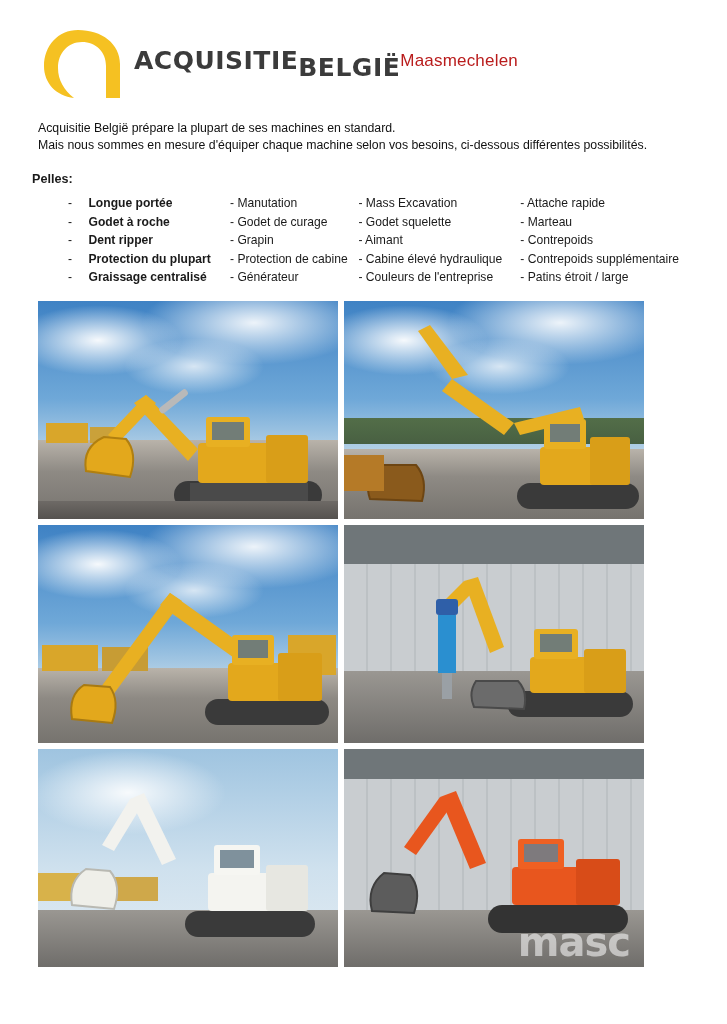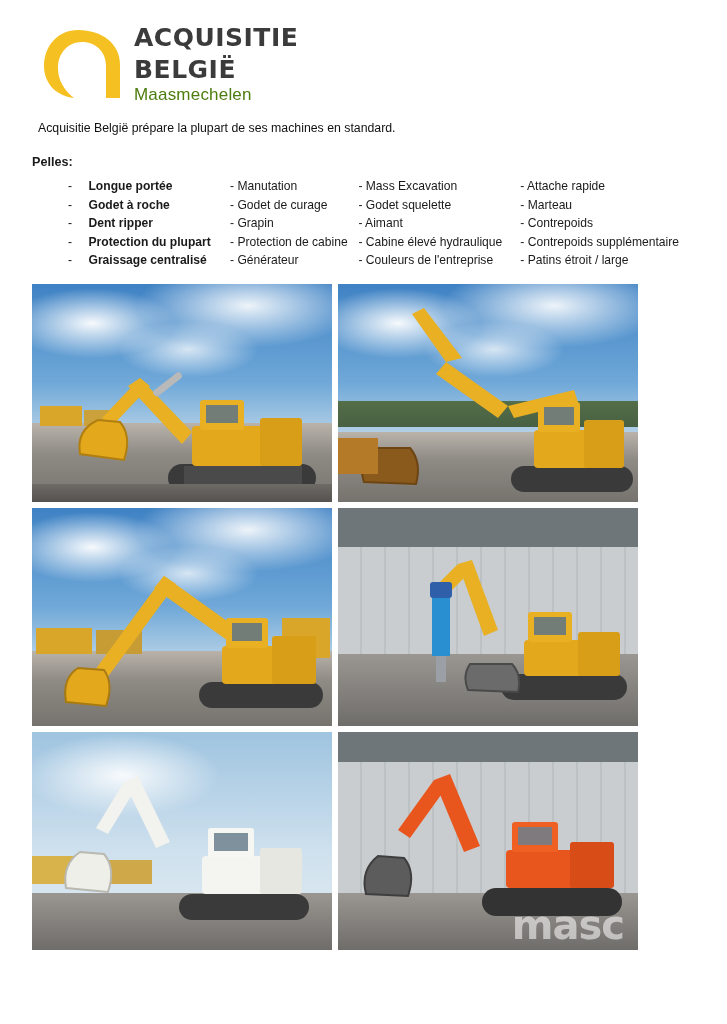--- a/index.html
+++ b/index.html
@@ -34,36 +34,36 @@
   .logo-mark {
     width: 80px;
     height: 72px;
     position: relative;
     flex: none;
     margin-right: 12px;
   }
   .logo-mark svg { display: block; }
   .logo-text {
     display: flex;
-    flex-direction: column;
+    flex-direction: row;
     justify-content: center;
     line-height: 1;
   }
   .logo-line1, .logo-line2 {
     font-family: "DejaVu Sans", sans-serif;
     font-weight: bold;
     font-size: 25px;
     letter-spacing: 0.5px;
     color: #3b3b3b;
   }
   .logo-line2 { margin-top: 7px; }
   .logo-line3 {
     font-family: "Liberation Sans", sans-serif;
     font-size: 17px;
-    color: #4d7c0f;
+    color: #b91c1c;
     margin-top: 4px;
     letter-spacing: 0.2px;
   }
 
   
   .intro {
     font-size: 12.3px;
     line-height: 17px;
     margin: 0 0 18px 6px;
     color: #111;
@@ -97,20 +97,21 @@
   .c2 { width: 132px; }
   .c3 { width: 168px; }
   .c4 { width: 180px; }
 
   
   .grid {
     display: grid;
     grid-template-columns: 300px 300px;
     grid-template-rows: 218px 218px 218px;
     gap: 6px;
+    margin-left: 6px;
     margin-top: 2px;
   }
   .cell {
     position: relative;
     overflow: hidden;
     background: #9fb8cc;
   }
 
   
   .sky-blue {
@@ -185,20 +186,21 @@
     </div>
     <div class="logo-text">
       <span class="logo-line1">ACQUISITIE</span>
       <span class="logo-line2">BELGIË</span>
       <span class="logo-line3">Maasmechelen</span>
     </div>
   </div>
 
   <div class="intro">
     <div>Acquisitie België prépare la plupart de ses machines en standard.</div>
+    <div>Mais nous sommes en mesure d'équiper chaque machine selon vos besoins, ci-dessous différentes possibilités.</div>
   </div>
 
   <div class="section-title">Pelles:</div>
 
   <table class="options">
     <tbody>
       <tr>
         <td class="dash-cell">-</td>
         <td class="c1">Longue portée</td>
         <td class="c2">- Manutation</td>

